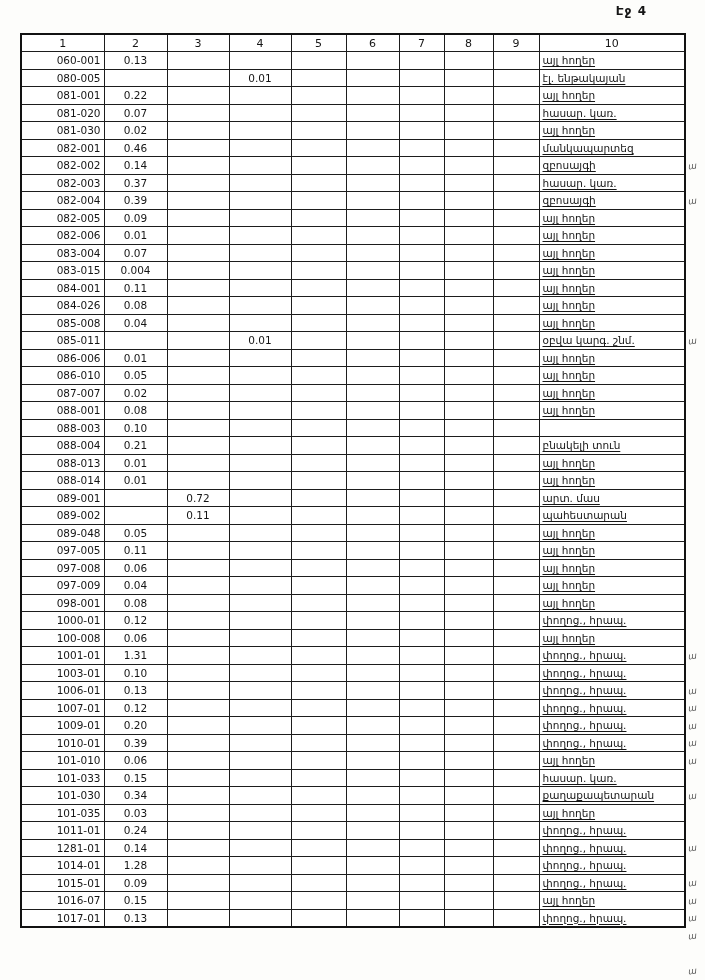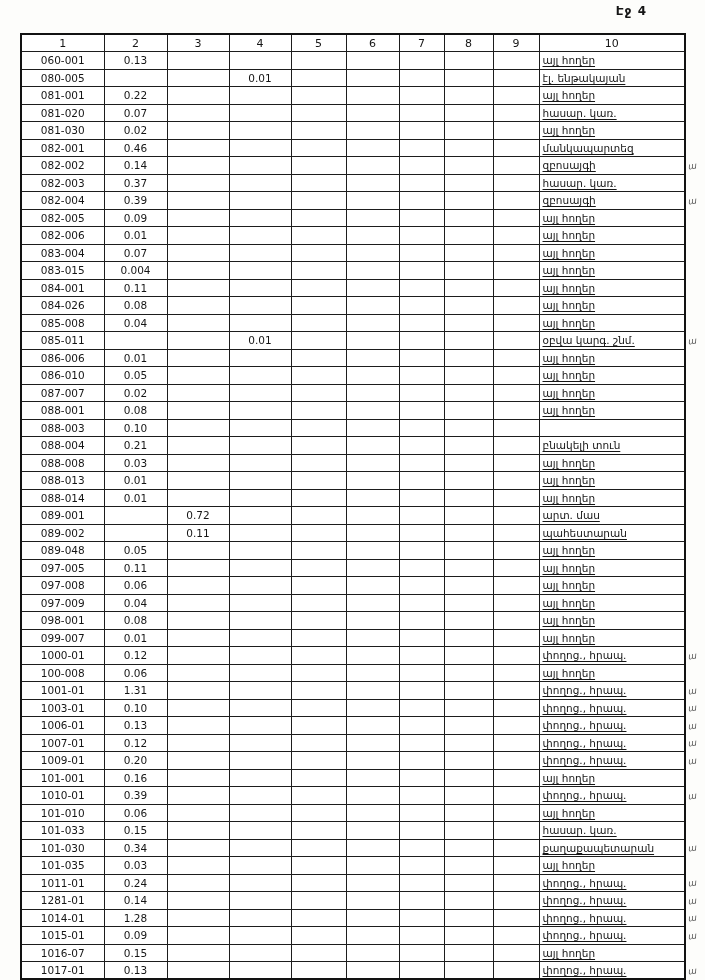--- a/index.html
+++ b/index.html
@@ -25,21 +25,21 @@
   .grid th, .grid td {
     border:1px solid #1d1d1d;
     height:17.5px;
     font-size:10.5px;
     padding:0 3px;
     white-space:nowrap;
     overflow:hidden;
     vertical-align:middle;
   }
   .grid th { font-weight:normal; font-size:11px; text-align:center; }
-  td.c1 { text-align:center; }
+  td.c1 { text-align:right; }
   td.c2, td.c3, td.c4 { text-align:center; }
   td.c5, td.c6, td.c7, td.c8, td.c9 { text-align:center; }
   td.c10 { text-align:left; }
   .u { text-decoration:underline; text-underline-offset:2px; }
   .mark {
     position:absolute; left:688px;
     font-size:9px; line-height:10px;
     color:#3c3c3c; font-style:italic;
     transform:rotate(-7deg);
     opacity:.85;
@@ -348,32 +348,20 @@
         <td class="c3"></td>
         <td class="c4"></td>
         <td class="c5"></td>
         <td class="c6"></td>
         <td class="c7"></td>
         <td class="c8"></td>
         <td class="c9"></td>
         <td class="c10"><span class="u">բնակելի տուն</span></td>
       </tr>
       <tr>
-        <td class="c1">088-008</td>
-        <td class="c2">0.03</td>
-        <td class="c3"></td>
-        <td class="c4"></td>
-        <td class="c5"></td>
-        <td class="c6"></td>
-        <td class="c7"></td>
-        <td class="c8"></td>
-        <td class="c9"></td>
-        <td class="c10"><span class="u">այլ հողեր</span></td>
-      </tr>
-      <tr>
         <td class="c1">088-013</td>
         <td class="c2">0.01</td>
         <td class="c3"></td>
         <td class="c4"></td>
         <td class="c5"></td>
         <td class="c6"></td>
         <td class="c7"></td>
         <td class="c8"></td>
         <td class="c9"></td>
         <td class="c10"><span class="u">այլ հողեր</span></td>
@@ -468,32 +456,20 @@
         <td class="c3"></td>
         <td class="c4"></td>
         <td class="c5"></td>
         <td class="c6"></td>
         <td class="c7"></td>
         <td class="c8"></td>
         <td class="c9"></td>
         <td class="c10"><span class="u">այլ հողեր</span></td>
       </tr>
       <tr>
-        <td class="c1">099-007</td>
-        <td class="c2">0.01</td>
-        <td class="c3"></td>
-        <td class="c4"></td>
-        <td class="c5"></td>
-        <td class="c6"></td>
-        <td class="c7"></td>
-        <td class="c8"></td>
-        <td class="c9"></td>
-        <td class="c10"><span class="u">այլ հողեր</span></td>
-      </tr>
-      <tr>
         <td class="c1">1000-01</td>
         <td class="c2">0.12</td>
         <td class="c3"></td>
         <td class="c4"></td>
         <td class="c5"></td>
         <td class="c6"></td>
         <td class="c7"></td>
         <td class="c8"></td>
         <td class="c9"></td>
         <td class="c10"><span class="u">փողոց., հրապ.</span></td>
@@ -562,32 +538,20 @@
         <td class="c1">1009-01</td>
         <td class="c2">0.20</td>
         <td class="c3"></td>
         <td class="c4"></td>
         <td class="c5"></td>
         <td class="c6"></td>
         <td class="c7"></td>
         <td class="c8"></td>
         <td class="c9"></td>
         <td class="c10"><span class="u">փողոց., հրապ.</span></td>
-      </tr>
-      <tr>
-        <td class="c1">101-001</td>
-        <td class="c2">0.16</td>
-        <td class="c3"></td>
-        <td class="c4"></td>
-        <td class="c5"></td>
-        <td class="c6"></td>
-        <td class="c7"></td>
-        <td class="c8"></td>
-        <td class="c9"></td>
-        <td class="c10"><span class="u">այլ հողեր</span></td>
       </tr>
       <tr>
         <td class="c1">1010-01</td>
         <td class="c2">0.39</td>
         <td class="c3"></td>
         <td class="c4"></td>
         <td class="c5"></td>
         <td class="c6"></td>
         <td class="c7"></td>
         <td class="c8"></td>

